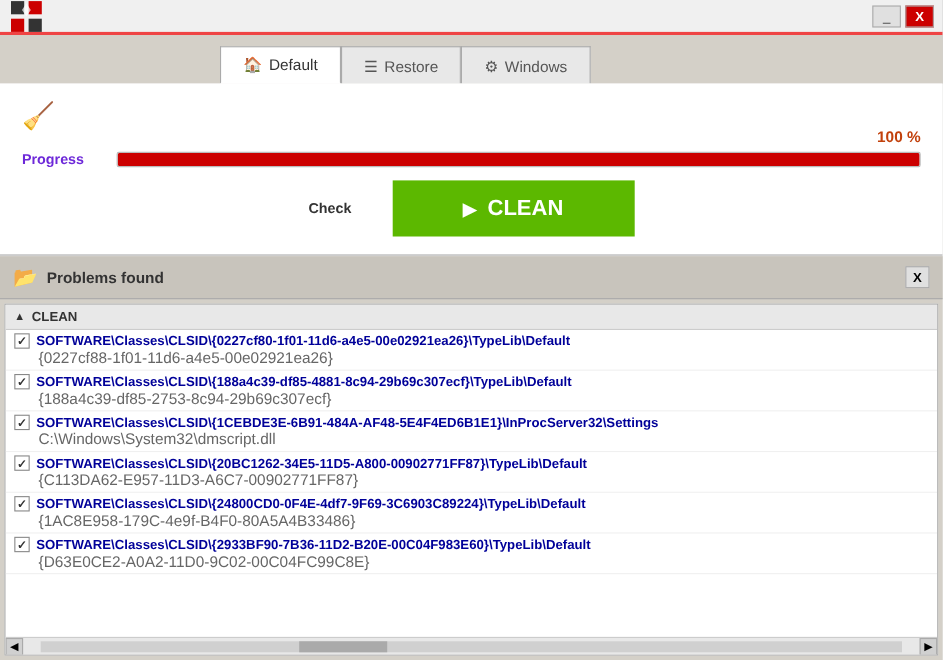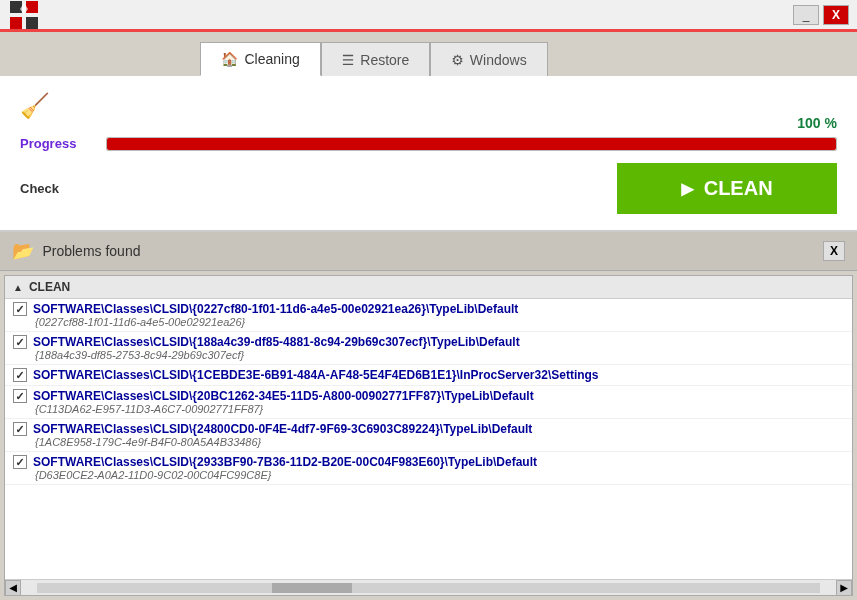--- a/index.html
+++ b/index.html
@@ -153,38 +153,38 @@
     .progress-bar-container {
       flex: 1;
       position: relative;
     }
     .progress-percent {
       position: absolute;
       right: 0;
       top: -22px;
       font-size: 14px;
       font-weight: bold;
-      color: #15803d;
+      color: #c2410c;
     }
     .progress-track {
       height: 14px;
       background: #e0e0e0;
       border: 1px solid #bbb;
       border-radius: 2px;
       overflow: hidden;
     }
     .progress-fill {
       height: 100%;
       background: #cc0000;
       border-radius: 2px;
     }
     .check-clean-row {
       display: flex;
       align-items: center;
-      justify-content: space-between;
+      justify-content: center;
       gap: 37px;
     }
     .check-label {
       font-size: 13px;
       font-weight: bold;
       color: #333;
     }
     .clean-button {
       background: #5cb800;
       color: white;
@@ -222,21 +222,21 @@
       display: flex;
       align-items: center;
       gap: 8px;
     }
     .folder-icon {
       font-size: 18px;
       color: #8a6a00;
     }
     .problems-title {
       font-size: 14px;
-      font-weight: normal;
+      font-weight: bold;
       color: #333;
     }
     .problems-close {
       width: 22px;
       height: 20px;
       background: #e0e0e0;
       border: 1px solid #aaa;
       cursor: pointer;
       font-size: 12px;
       display: flex;
@@ -281,24 +281,23 @@
     }
     .row-main {
       display: flex;
       align-items: center;
       gap: 6px;
       font-size: 12px;
       font-weight: bold;
       color: #000099;
     }
     .row-sub {
-      font-size: 11px;
+      font-size: 14px;
       color: #666;
       padding-left: 22px;
-      font-style: italic;
     }
     .checkbox {
       width: 14px;
       height: 14px;
       border: 1px solid #888;
       background: white;
       display: flex;
       align-items: center;
       justify-content: center;
       flex-shrink: 0;
@@ -372,21 +371,21 @@
     <button class="title-btn">_</button>
     <button class="title-btn close-btn">X</button>
   </div>
 </div>
 
 <div class="main-container">
 
   <div class="tab-bar">
     <div class="tab active">
       <span>🏠</span>
-      <span>Cleaning</span>
+      <span>Default</span>
     </div>
     <div class="tab">
       <span>☰</span>
       <span>Restore</span>
     </div>
     <div class="tab">
       <span>⚙</span>
       <span>Windows</span>
     </div>
   </div>
@@ -445,20 +444,21 @@
                 <div class="checkbox checked"></div>
                 <span>SOFTWARE\Classes\CLSID\{188a4c39-df85-4881-8c94-29b69c307ecf}\TypeLib\Default</span>
               </div>
               <div class="row-sub">{188a4c39-df85-2753-8c94-29b69c307ecf}</div>
             </div>
             <div class="table-row">
               <div class="row-main">
                 <div class="checkbox checked"></div>
                 <span>SOFTWARE\Classes\CLSID\{1CEBDE3E-6B91-484A-AF48-5E4F4ED6B1E1}\InProcServer32\Settings</span>
               </div>
+              <div class="row-sub">C:\Windows\System32\dmscript.dll</div>
             </div>
             <div class="table-row">
               <div class="row-main">
                 <div class="checkbox checked"></div>
                 <span>SOFTWARE\Classes\CLSID\{20BC1262-34E5-11D5-A800-00902771FF87}\TypeLib\Default</span>
               </div>
               <div class="row-sub">{C113DA62-E957-11D3-A6C7-00902771FF87}</div>
             </div>
             <div class="table-row">
               <div class="row-main">

